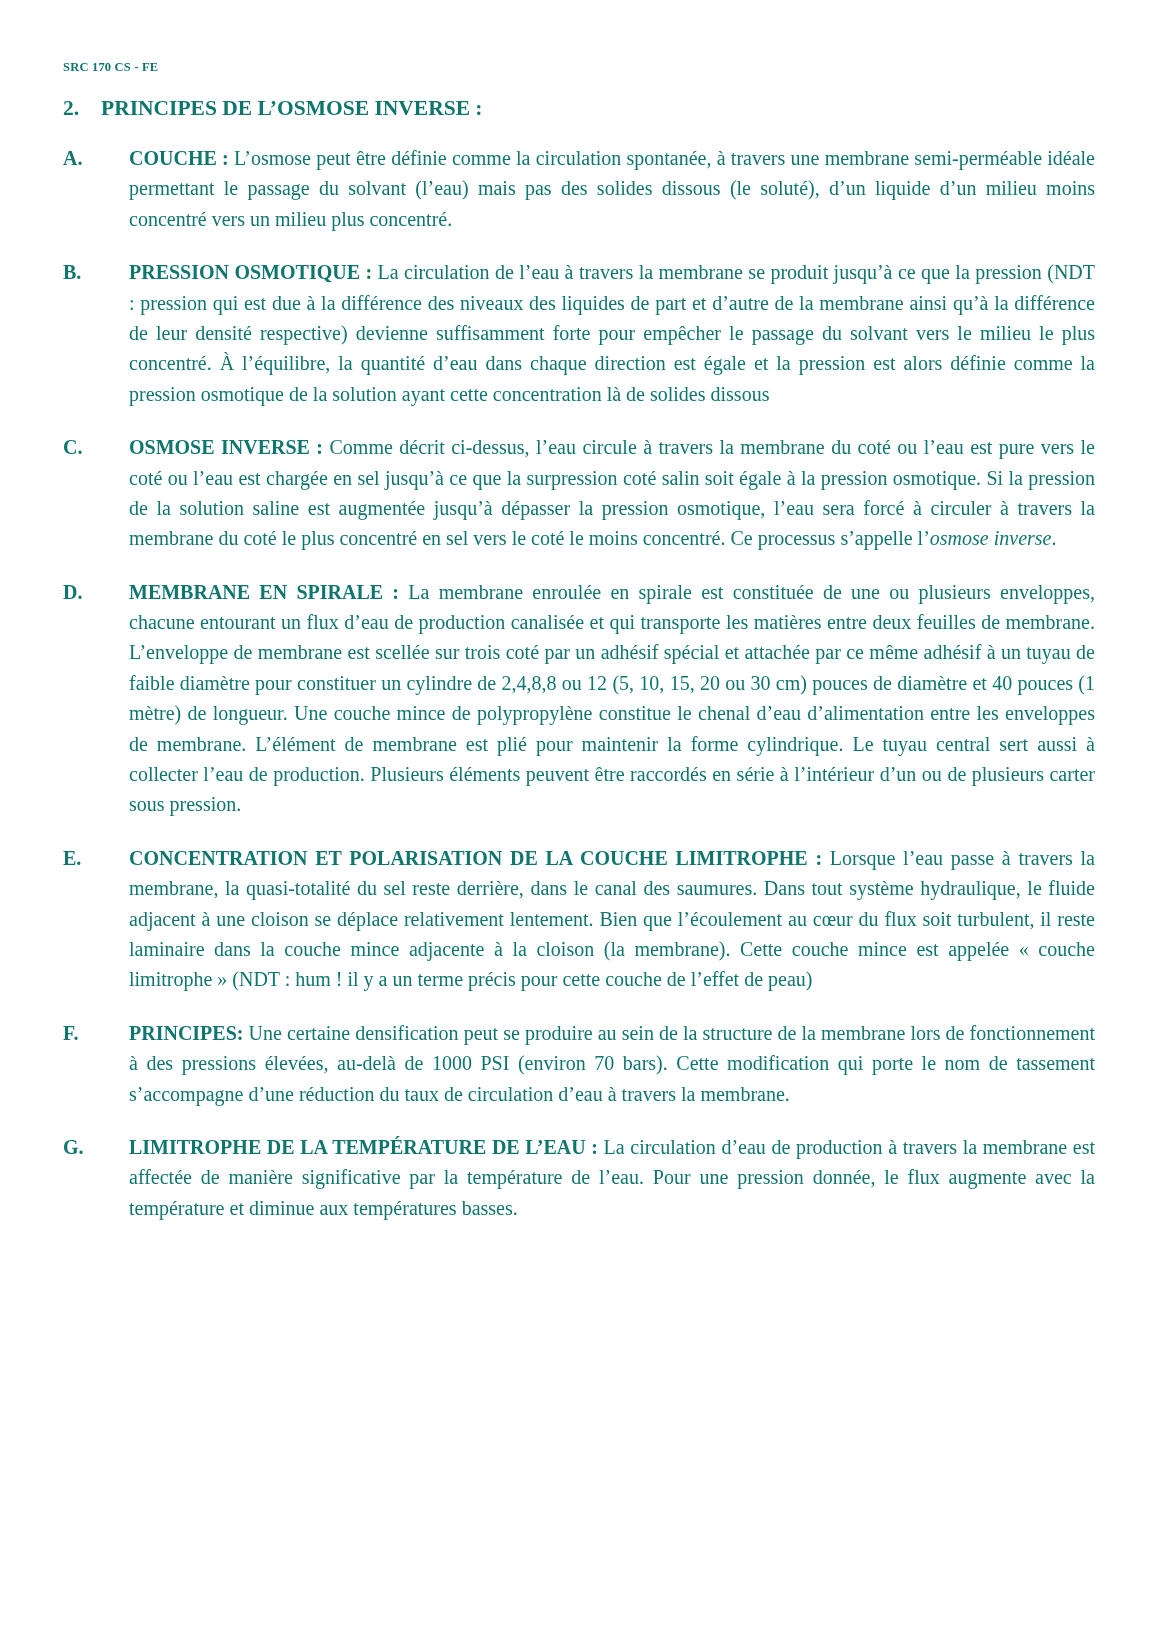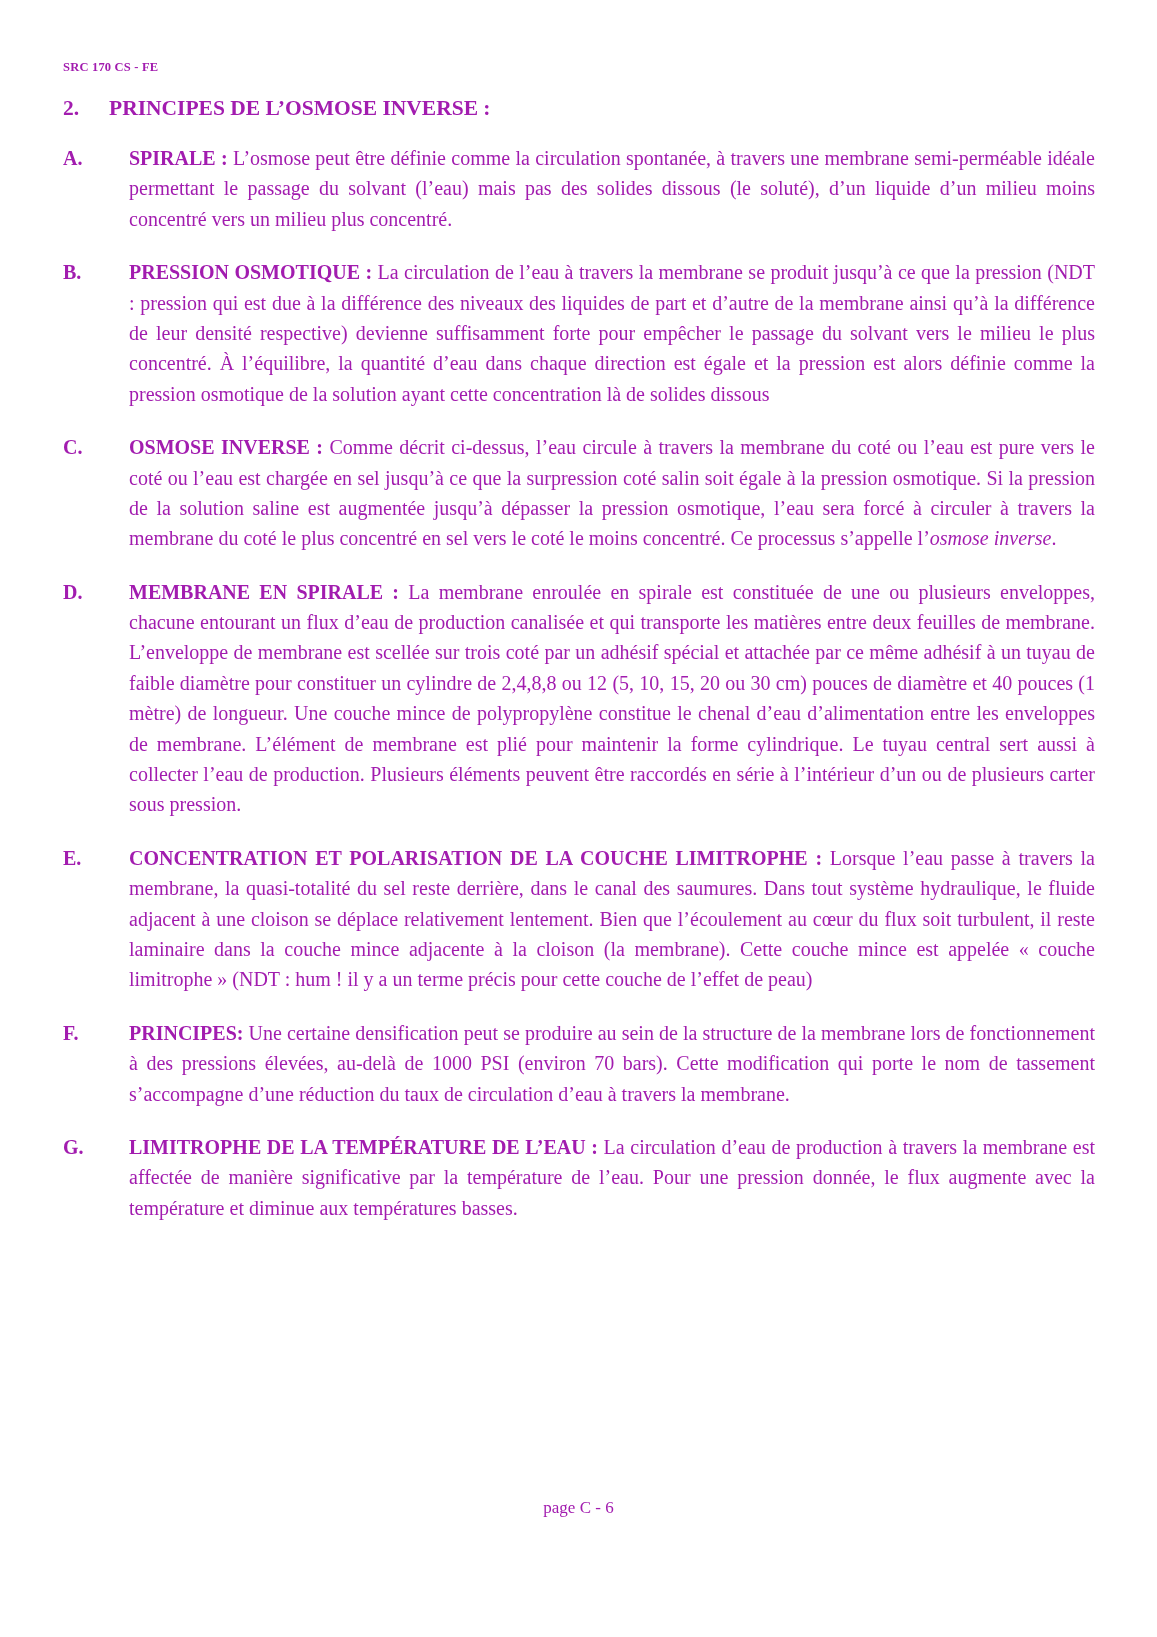--- a/index.html
+++ b/index.html
@@ -6,21 +6,21 @@
     margin: 0;
     padding: 0;
     background: #ffffff;
   }
   .page {
     position: relative;
     width: 1157px;
     height: 1637px;
     background: #ffffff;
     font-family: "Liberation Serif", "DejaVu Serif", serif;
-    color: #a21caf;
+    color: #0f766e;
     box-sizing: border-box;
     overflow: hidden;
   }
   .doc-header {
     position: absolute;
     left: 63px;
     top: 60px;
     font-size: 12.5px;
     font-weight: bold;
     letter-spacing: 0.2px;
@@ -38,21 +38,20 @@
     margin: 0 0 22px 0;
     display: flex;
     align-items: baseline;
   }
   .section-title .num {
     width: 38px;
     flex: none;
   }
   .section-title .ttl {
     flex: 1;
-    margin-left: 8px;
   }
   .clause {
     display: flex;
     align-items: baseline;
     margin-bottom: 23px;
   }
   .clause .letter {
     width: 66px;
     flex: none;
     font-size: 20px;
@@ -92,21 +91,21 @@
   <div class="content">
 
     <div class="section-title">
       <span class="num">2.</span>
       <span class="ttl">PRINCIPES DE L’OSMOSE INVERSE :</span>
     </div>
 
     <div class="clause">
       <span class="letter">A.</span>
       <div class="body">
-        <b>SPIRALE :</b><span> L’osmose peut être définie comme la circulation spontanée, à travers une membrane semi-perméable idéale permettant le passage du solvant (l’eau) mais pas des solides dissous (le soluté), d’un liquide d’un milieu moins concentré vers un milieu plus concentré.</span>
+        <b>COUCHE :</b><span> L’osmose peut être définie comme la circulation spontanée, à travers une membrane semi-perméable idéale permettant le passage du solvant (l’eau) mais pas des solides dissous (le soluté), d’un liquide d’un milieu moins concentré vers un milieu plus concentré.</span>
       </div>
     </div>
 
     <div class="clause">
       <span class="letter">B.</span>
       <div class="body">
         <b>PRESSION OSMOTIQUE :</b><span> La circulation de l’eau à travers la membrane se produit jusqu’à ce que la pression (NDT : pression qui est due à la différence des niveaux des liquides de part et d’autre de la membrane ainsi qu’à la différence de leur densité respective) devienne suffisamment forte pour empêcher le passage du solvant vers le milieu le plus concentré. À l’équilibre, la quantité d’eau dans chaque direction est égale et la pression est alors définie comme la pression osmotique de la solution ayant cette concentration là de solides dissous</span>
       </div>
     </div>
 
@@ -140,15 +139,14 @@
 
     <div class="clause">
       <span class="letter">G.</span>
       <div class="body">
         <b>LIMITROPHE DE LA TEMPÉRATURE DE L’EAU :</b><span> La circulation d’eau de production à travers la membrane est affectée de manière significative par la température de l’eau. Pour une pression donnée, le flux augmente avec la température et diminue aux températures basses.</span>
       </div>
     </div>
 
   </div>
 
-  <div class="footer">page C - 6</div>
 
 </div>
 
 </body></html>

